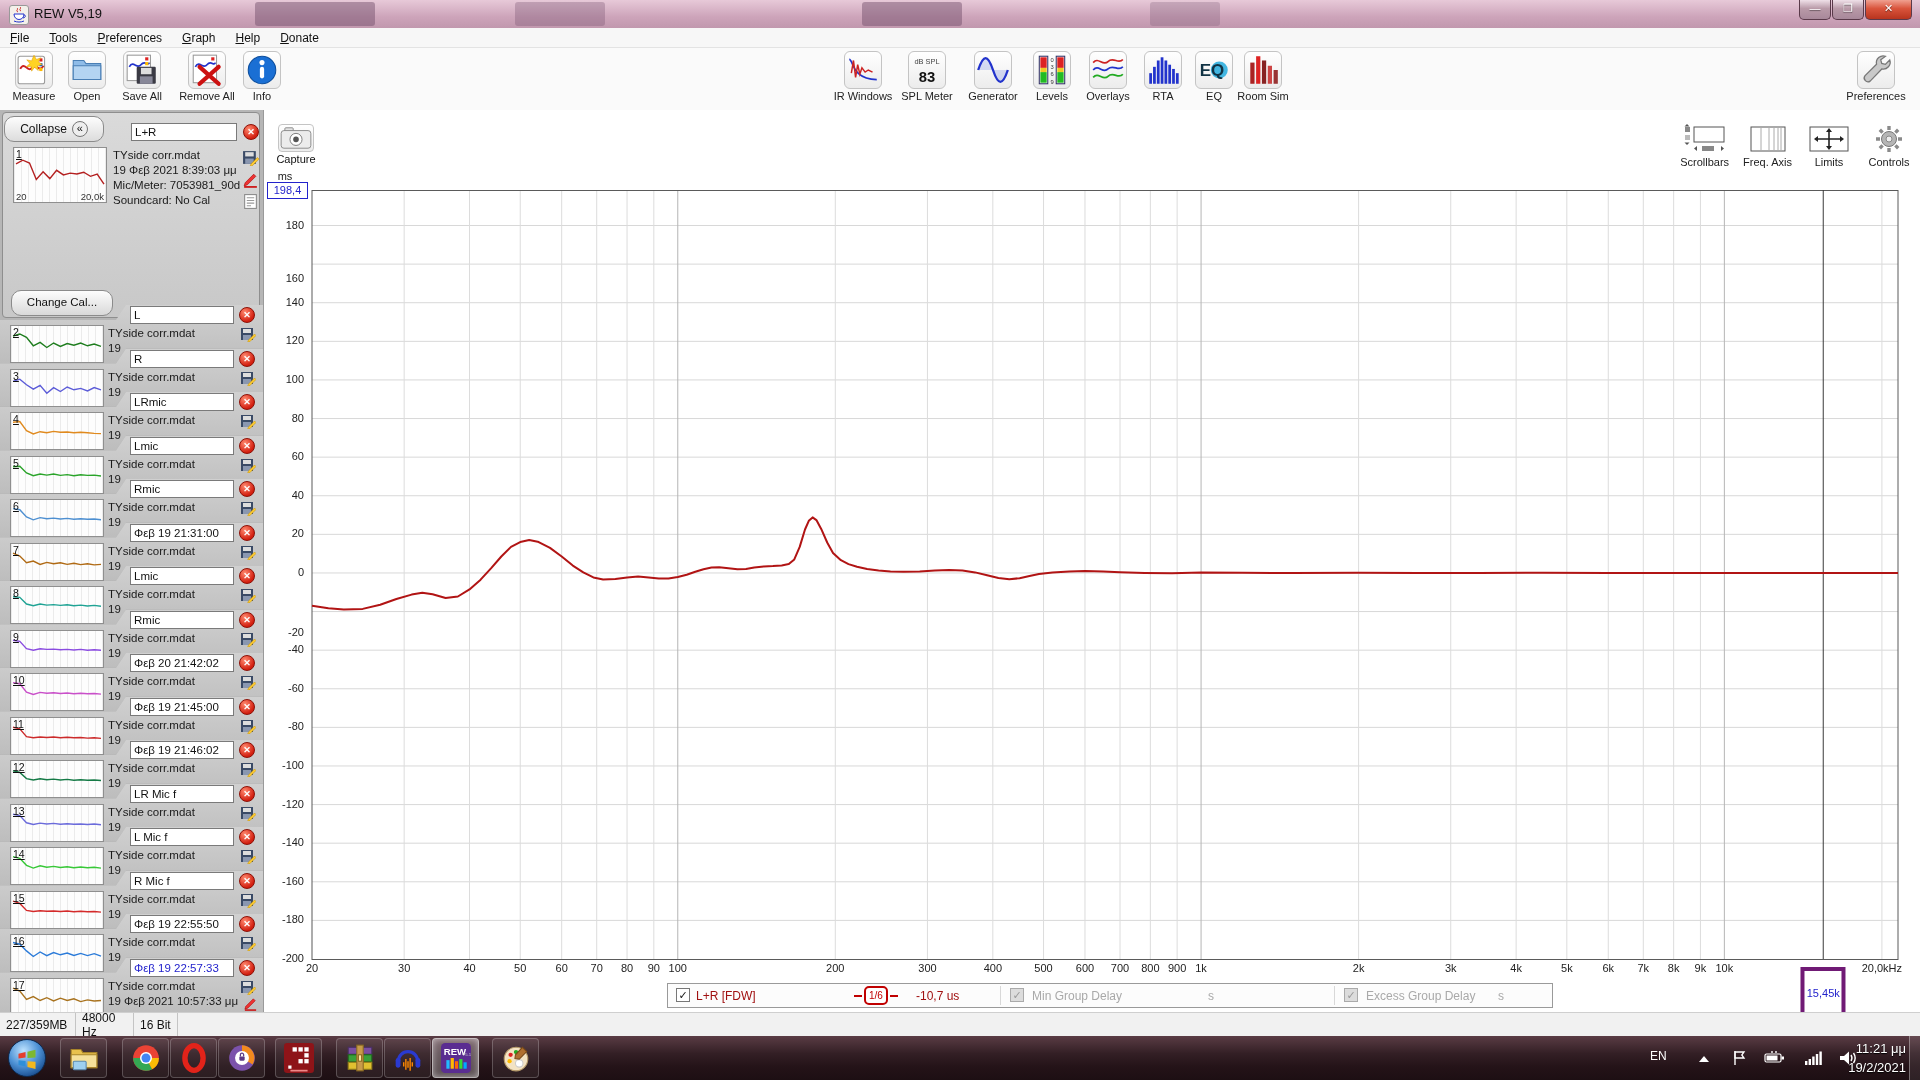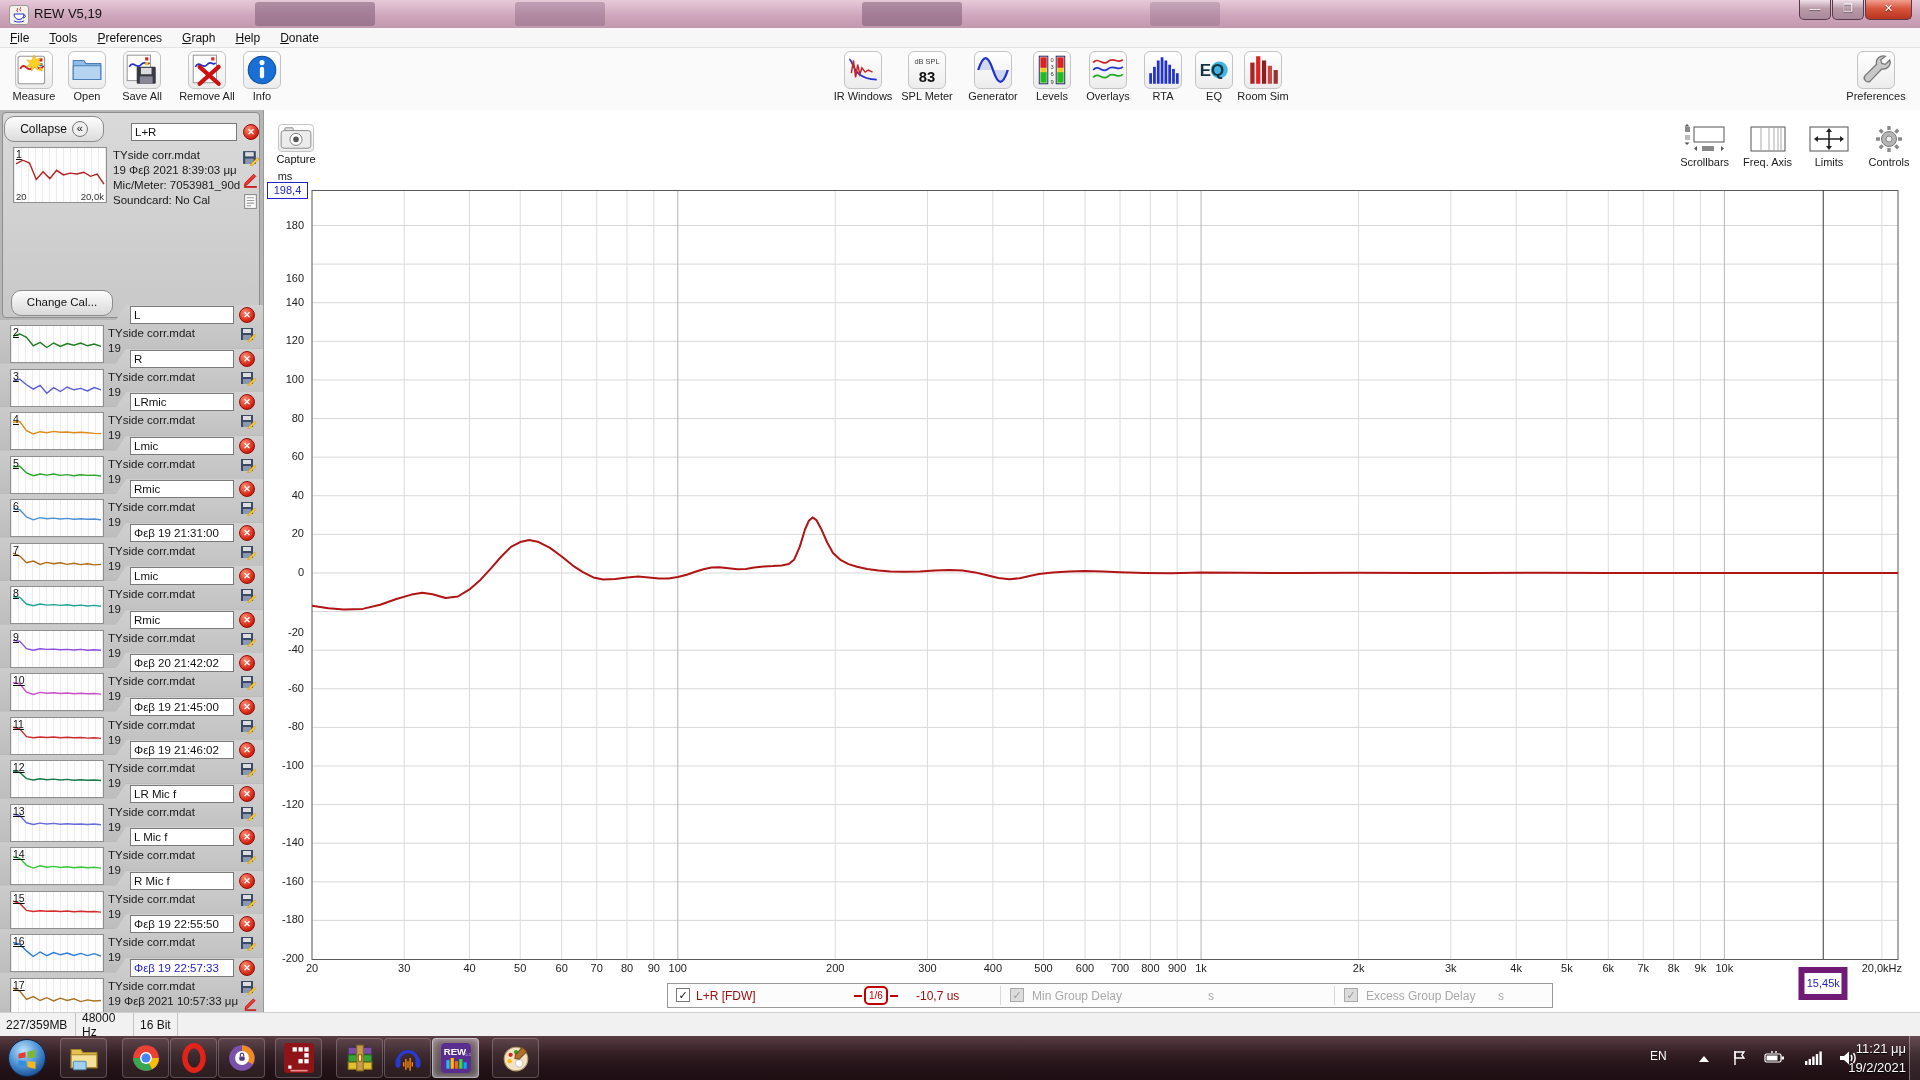--- a/index.html
+++ b/index.html
@@ -80,22 +80,22 @@
   .tab:first-child{border-left-width:1px;border-radius:2px 0 0 2px;}
   .tab:last-child{border-radius:0 2px 2px 0;}
   .tab.active{background:#eaf7f7;box-shadow:inset 0 0 4px #88bbbb;}
   #graph-rbtns{position:absolute;right:8px;top:14px;display:flex;gap:14px;}
   .gbtn{text-align:center;font-size:11px;color:#222;}
   .gicon{display:block;margin:0 auto 2px;width:46px;height:30px;}
   .gicon svg{width:100%;height:100%;}
   #plot{position:absolute;left:44px;top:80px;width:1594px;height:771px;}
   .ylab{position:absolute;left:0;width:40px;text-align:right;font-size:11px;color:#222;}
   .xlab{position:absolute;top:852px;font-size:11px;color:#222;transform:translateX(-50%);white-space:nowrap;}
-  .xbox{position:absolute;top:857px;font-size:11px;border:6px solid #701a75;color:#2323cc;background:#fff;
-    padding:4px 2px;transform:translateX(-50%);line-height:13px;}
+  .xbox{position:absolute;top:857px;font-size:11px;border:4px solid #701a75;color:#2323cc;background:#fff;
+    padding:16px 2px;transform:translateX(-50%);line-height:13px;}
   
   #legendbar{position:absolute;left:403px;top:873px;width:886px;height:25px;border:1px solid #9a9a9a;
     background:#fcfcfc;box-sizing:border-box;font-size:12px;}
   .lsep{position:absolute;top:2px;bottom:2px;width:1px;background:#d8d8d8;}
   .cb{position:absolute;top:4px;width:14px;height:14px;border:1px solid #777;background:#fff;
     font-size:11px;line-height:13px;text-align:center;color:#111;box-sizing:border-box;}
   .cb.gray{background:#dcdcdc;border-color:#aaa;color:#999;}
   .ltext{position:absolute;top:5px;white-space:nowrap;}
   .red{color:#a01010;}
   .grayed{color:#a9a9a9;}

